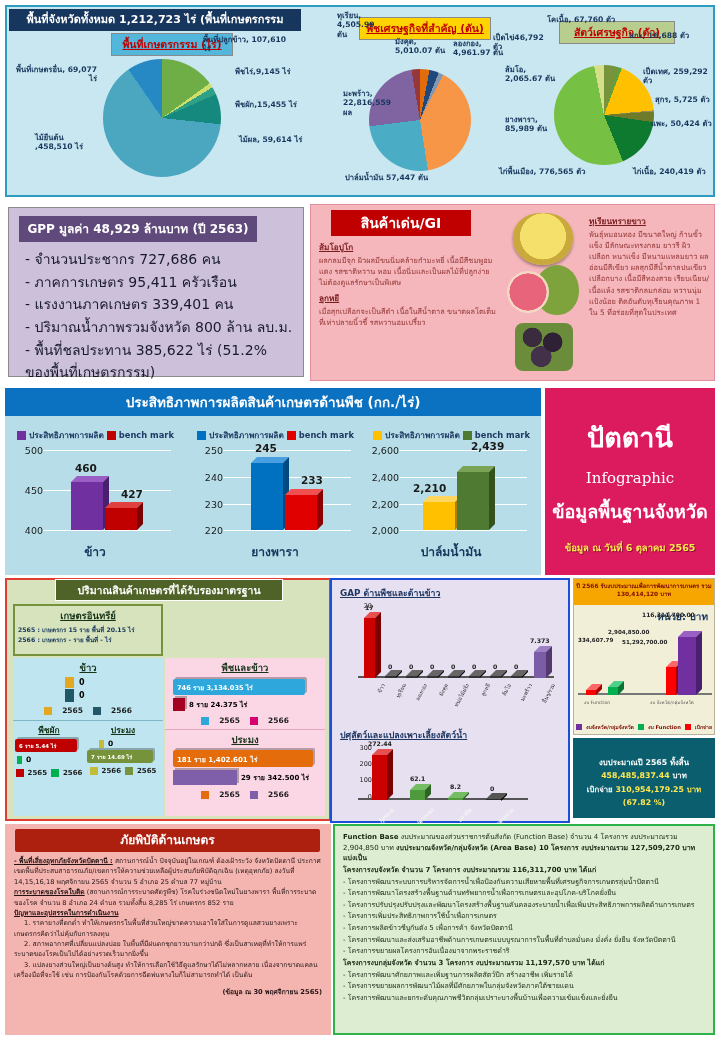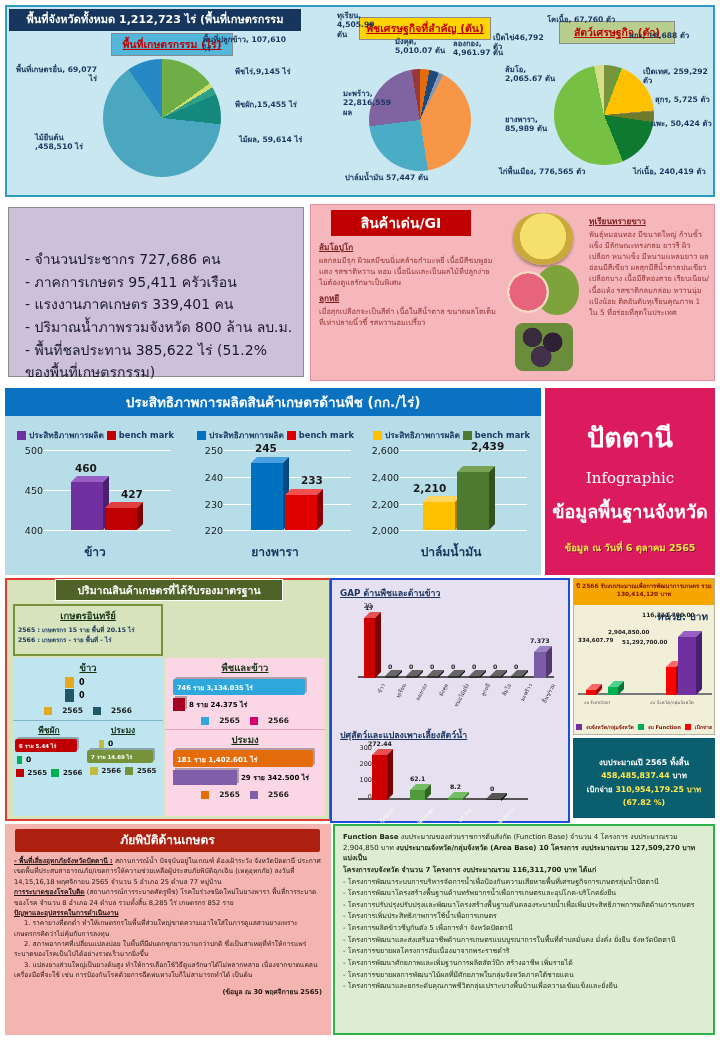--- a/index.html
+++ b/index.html
@@ -125,20 +125,21 @@
     <div class="plbl" style="left:540px;top:8px;width:92px;">โคเนื้อ, 67,760 ตัว</div>
     <div class="plbl" style="left:622px;top:24px;width:80px;">แกะ, 16,688 ตัว</div>
     <div class="plbl" style="left:636px;top:60px;width:70px;">เป็ดเทศ, 259,292 ตัว</div>
     <div class="plbl" style="left:648px;top:88px;width:60px;">สุกร, 5,725 ตัว</div>
     <div class="plbl" style="left:644px;top:112px;width:64px;">แพะ, 50,424 ตัว</div>
     <div class="plbl" style="left:626px;top:160px;width:82px;">ไก่เนื้อ, 240,419 ตัว</div>
     <div class="plbl" style="left:492px;top:160px;width:98px;">ไก่พื้นเมือง, 776,565 ตัว</div>
   </div>
 
   <div class="sec sec-gpp">
+    <div class="gpp-h">GPP มูลค่า 48,929 ล้านบาท (ปี 2563)</div>
     <div class="gpp-list">
       <div>- จำนวนประชากร 727,686 คน</div>
       <div>- ภาคการเกษตร 95,411 ครัวเรือน</div>
       <div>- แรงงานภาคเกษตร 339,401 คน</div>
       <div>- ปริมาณน้ำภาพรวมจังหวัด 800 ล้าน ลบ.ม.</div>
       <div>- พื้นที่ชลประทาน 385,622 ไร่ (51.2% ของพื้นที่เกษตรกรรม)</div>
     </div>
   </div>
 
   <div class="sec sec-gi">
@@ -452,19 +453,20 @@
     <div class="fun-body">
       <div><span class="b">Function Base</span><span> งบประมาณของส่วนราชการต้นสังกัด (Function Base) จำนวน 4 โครงการ งบประมาณรวม 2,904,850 บาท</span> <span class="b">งบประมาณจังหวัด/กลุ่มจังหวัด (Area Base) 10 โครงการ งบประมาณรวม 127,509,270 บาท แบ่งเป็น</span></div>
       <div class="b">โครงการงบจังหวัด จำนวน 7 โครงการ งบประมาณรวม 116,311,700 บาท ได้แก่</div>
       <div>- โครงการพัฒนาระบบการบริหารจัดการน้ำเพื่อป้องกันความเสียหายพื้นที่เศรษฐกิจการเกษตรลุ่มน้ำปัตตานี</div>
       <div>- โครงการพัฒนาโครงสร้างพื้นฐานด้านทรัพยากรน้ำเพื่อการเกษตรและอุปโภค-บริโภคยั่งยืน</div>
       <div>- โครงการปรับปรุงปรับปรุงและพัฒนาโครงสร้างพื้นฐานคันคลองระบายน้ำเพื่อเพิ่มประสิทธิภาพการผลิตด้านการเกษตร</div>
       <div>- โครงการเพิ่มประสิทธิภาพการใช้น้ำเพื่อการเกษตร</div>
       <div>- โครงการผลิตข้าวซีบูกันตัง 5 เพื่อการค้า จังหวัดปัตตานี</div>
       <div>- โครงการพัฒนาและส่งเสริมอาชีพด้านการเกษตรแบบบูรณาการในพื้นที่ตำบลมั่นคง มั่งคั่ง ยั่งยืน จังหวัดปัตตานี</div>
       <div>- โครงการขยายผลโครงการอันเนื่องมาจากพระราชดำริ</div>
+      <div class="b">โครงการงบกลุ่มจังหวัด จำนวน 3 โครงการ งบประมาณรวม 11,197,570 บาท ได้แก่</div>
       <div>- โครงการพัฒนาศักยภาพและเพิ่มฐานการผลิตสัตว์ปีก สร้างอาชีพ เพิ่มรายได้</div>
       <div>- โครงการขยายผลการพัฒนาไม้ผลที่มีศักยภาพในกลุ่มจังหวัดภาคใต้ชายแดน</div>
       <div>- โครงการพัฒนาและยกระดับคุณภาพชีวิตกลุ่มเปราะบางพื้นบ้านเพื่อความเข้มแข็งและยั่งยืน</div>
     </div>
   </div>
 
 </div>
 
 </body></html>

